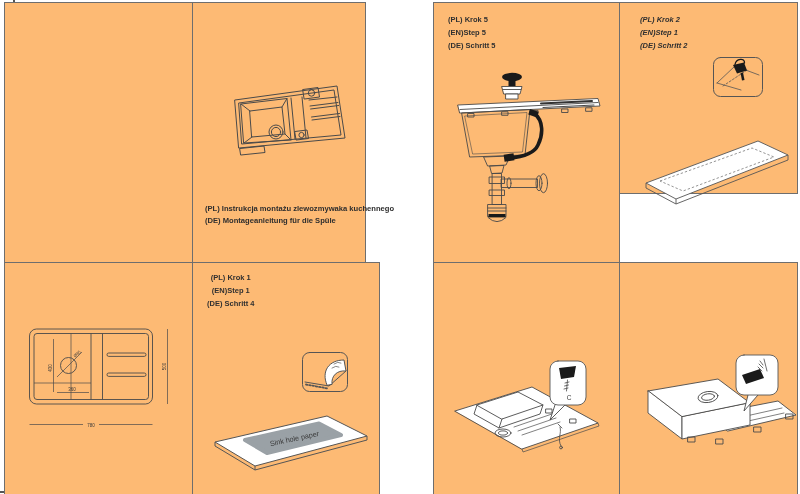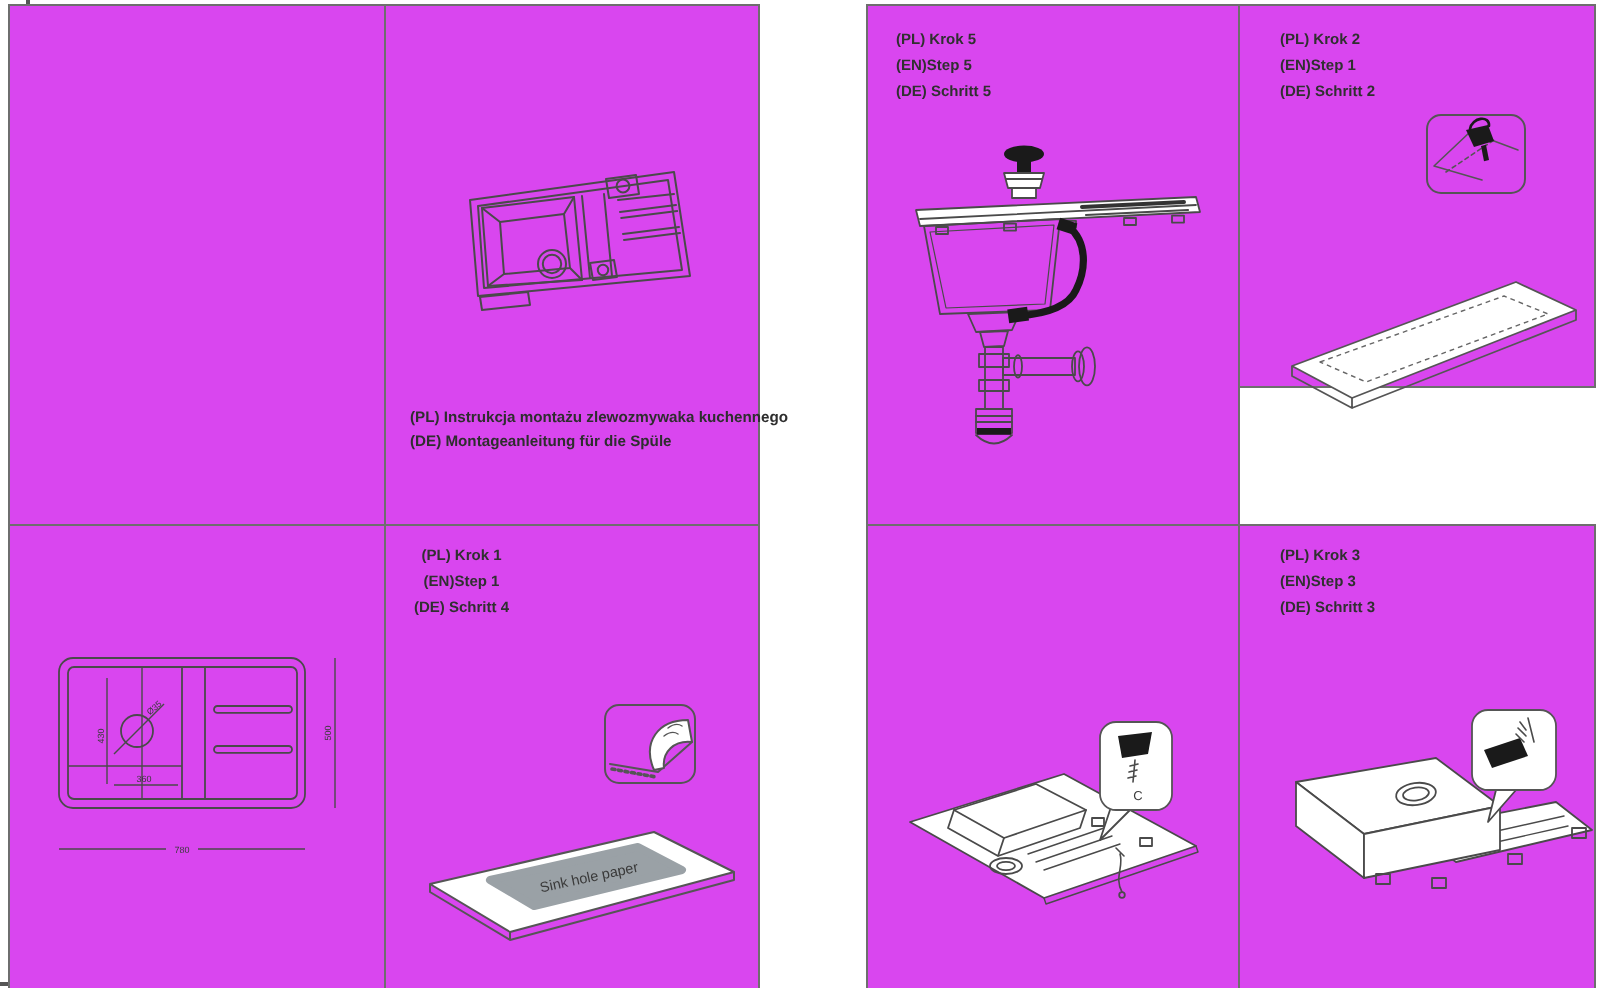--- a/index.html
+++ b/index.html
@@ -1,39 +1,39 @@
 <!DOCTYPE html>
 <html><head>
 <meta charset="utf-8">
 <style>
   html,body{margin:0;padding:0;background:#ffffff;}
   .canvas{
     position:relative;width:800px;height:494px;background:#ffffff;
     overflow:hidden;font-family:"Liberation Sans", sans-serif;color:#333;
   }
   .panel{
-    position:absolute;box-sizing:border-box;border:1px solid #6e6e6e;background:#d946ef;
+    position:absolute;box-sizing:border-box;border:1px solid #6e6e6e;background:#fdba74;
   }
   .step-label{position:absolute;font-size:7.5px;font-weight:600;color:#303030;line-height:13px;white-space:nowrap;}
   .title-block{position:absolute;font-size:7.6px;font-weight:600;color:#2e2e2e;line-height:12px;white-space:nowrap;}
   .svgdraw{position:absolute;}
   svg text{font-family:"Liberation Sans", sans-serif;fill:#3a3a3a;}
   .scan-tick{position:absolute;background:#555;}
 </style>
 </head>
 <body>
 
 <div class="canvas">
 
   <div class="scan-tick" style="left:13px;top:0;width:2px;height:7px;"></div>
   <div class="scan-tick" style="left:0;top:491px;width:14px;height:2px;"></div>
 
   <section class="panel" style="left:4px;top:2px;width:189px;height:261px;"></section>
 
-  <section class="panel" style="left:192px;top:2px;width:188px;height:261px;">
+  <section class="panel" style="left:192px;top:2px;width:174px;height:261px;">
     <svg class="svgdraw" style="left:30px;top:73px;" width="134" height="95" viewBox="0 0 134 95">
       <g fill="none" stroke="#4a4a4a" stroke-width="1" stroke-linejoin="round" stroke-linecap="round">
         <path d="M12,24 L114,10 L122,62 L16,72 Z"></path>
         <path d="M16,27 L111,14 L118,59 L19,68 Z"></path>
         <path d="M18,28 L64,22.5 L68,64 L21,67 Z"></path>
         <path d="M27,35 L59,31 L62,58 L29,61 Z"></path>
         <path d="M18,28 L27,35 M64,22.5 L59,31 M68,64 L62,58 M21,67 L29,61"></path>
         <path d="M68,22 L72,63 M79,21 L83,62"></path>
         <path d="M80,13.5 L95,11.5 L96.5,21 L81.5,23 Z"></path>
         <circle cx="88.5" cy="17" r="3.2"></circle>
@@ -143,21 +143,21 @@
         <ellipse cx="63" cy="122.2" rx="2" ry="5.6"></ellipse>
         <ellipse cx="93" cy="122.2" rx="3" ry="7.5"></ellipse>
         <ellipse cx="97.5" cy="122.2" rx="4" ry="9.5"></ellipse>
         <path d="M88,52 C98,60 97,74 92,84 C88,93 76,96 63,97" stroke="#1a1a1a" stroke-width="3.6"></path>
         <rect x="83" y="49" width="9" height="6" fill="#1a1a1a" stroke="none" transform="rotate(18 87 52)"></rect>
         <rect x="58" y="93" width="10" height="7" fill="#1a1a1a" stroke="none" transform="rotate(-8 63 96)"></rect>
       </g>
     </svg>
   </section>
 
-  <section class="panel" style="left:619px;top:2px;width:179px;height:192px;">
+  <section class="panel" style="left:619px;top:2px;width:179px;height:192px;font-style:italic;">
     <div class="step-label" style="left:20px;top:10px;">
       <div>(PL) Krok 2</div>
       <div>(EN)Step 1</div>
       <div>(DE) Schritt 2</div>
     </div>
     <svg class="svgdraw" style="left:92px;top:53px;" width="52" height="42" viewBox="0 0 52 42">
       <g fill="none" stroke="#555" stroke-width="1" stroke-linejoin="round" stroke-linecap="round">
         <rect x="1.5" y="1.5" width="49" height="39" rx="7"></rect>
         <path d="M5,27 L23,10 L47,19 M5,27 L29,34" stroke-width="0.8"></path>
         <path d="M11,30 L35,14" stroke-width="0.8" stroke-dasharray="2 1.8"></path>
@@ -192,25 +192,20 @@
         <path d="M107,58 L102,73 L117,58" fill="#fff"></path>
         <rect x="102" y="14" width="36" height="44" rx="8" fill="#fff" stroke="#555"></rect>
         <path d="M111,21 L128,19 L126,30 L113,32 Z" fill="#1a1a1a" stroke="none"></path>
         <path d="M119.5,33 L118.5,44 M117,36 L121,35 M116.5,39 L120.5,38 M116,42 L120,41" stroke-width="0.8"></path>
       </g>
       <text x="121" y="53" font-size="6.5" text-anchor="middle" fill="#333">C</text>
     </svg>
   </section>
 
   <section class="panel" style="left:619px;top:262px;width:179px;height:240px;">
-    <div class="step-label" style="left:20px;top:8px;">
-      <div>(PL) Krok 3</div>
-      <div>(EN)Step 3</div>
-      <div>(DE) Schritt 3</div>
-    </div>
     <svg class="svgdraw" style="left:16px;top:88px;" width="162" height="118" viewBox="0 0 162 118">
       <g fill="none" stroke="#4a4a4a" stroke-width="0.9" stroke-linejoin="round" stroke-linecap="round">
         <path d="M70,64 L142,50 L160,64 L92,80 Z" fill="#fff"></path>
         <path d="M88,70 L146,57 M90,75 L148,62" stroke-width="0.7"></path>
         <path d="M12,40 L82,28 L114,52 L46,66 Z" fill="#fff"></path>
         <path d="M12,40 L12,62 L46,88 L46,66 Z" fill="#fff"></path>
         <path d="M46,66 L46,88 L114,74 L114,52 Z" fill="#fff"></path>
         <ellipse cx="72" cy="46" rx="10" ry="5.5" transform="rotate(-8 72 46)"></ellipse>
         <ellipse cx="72" cy="46" rx="6.5" ry="3.2" transform="rotate(-8 72 46)"></ellipse>
         <rect x="52" y="86" width="7" height="5"></rect>

